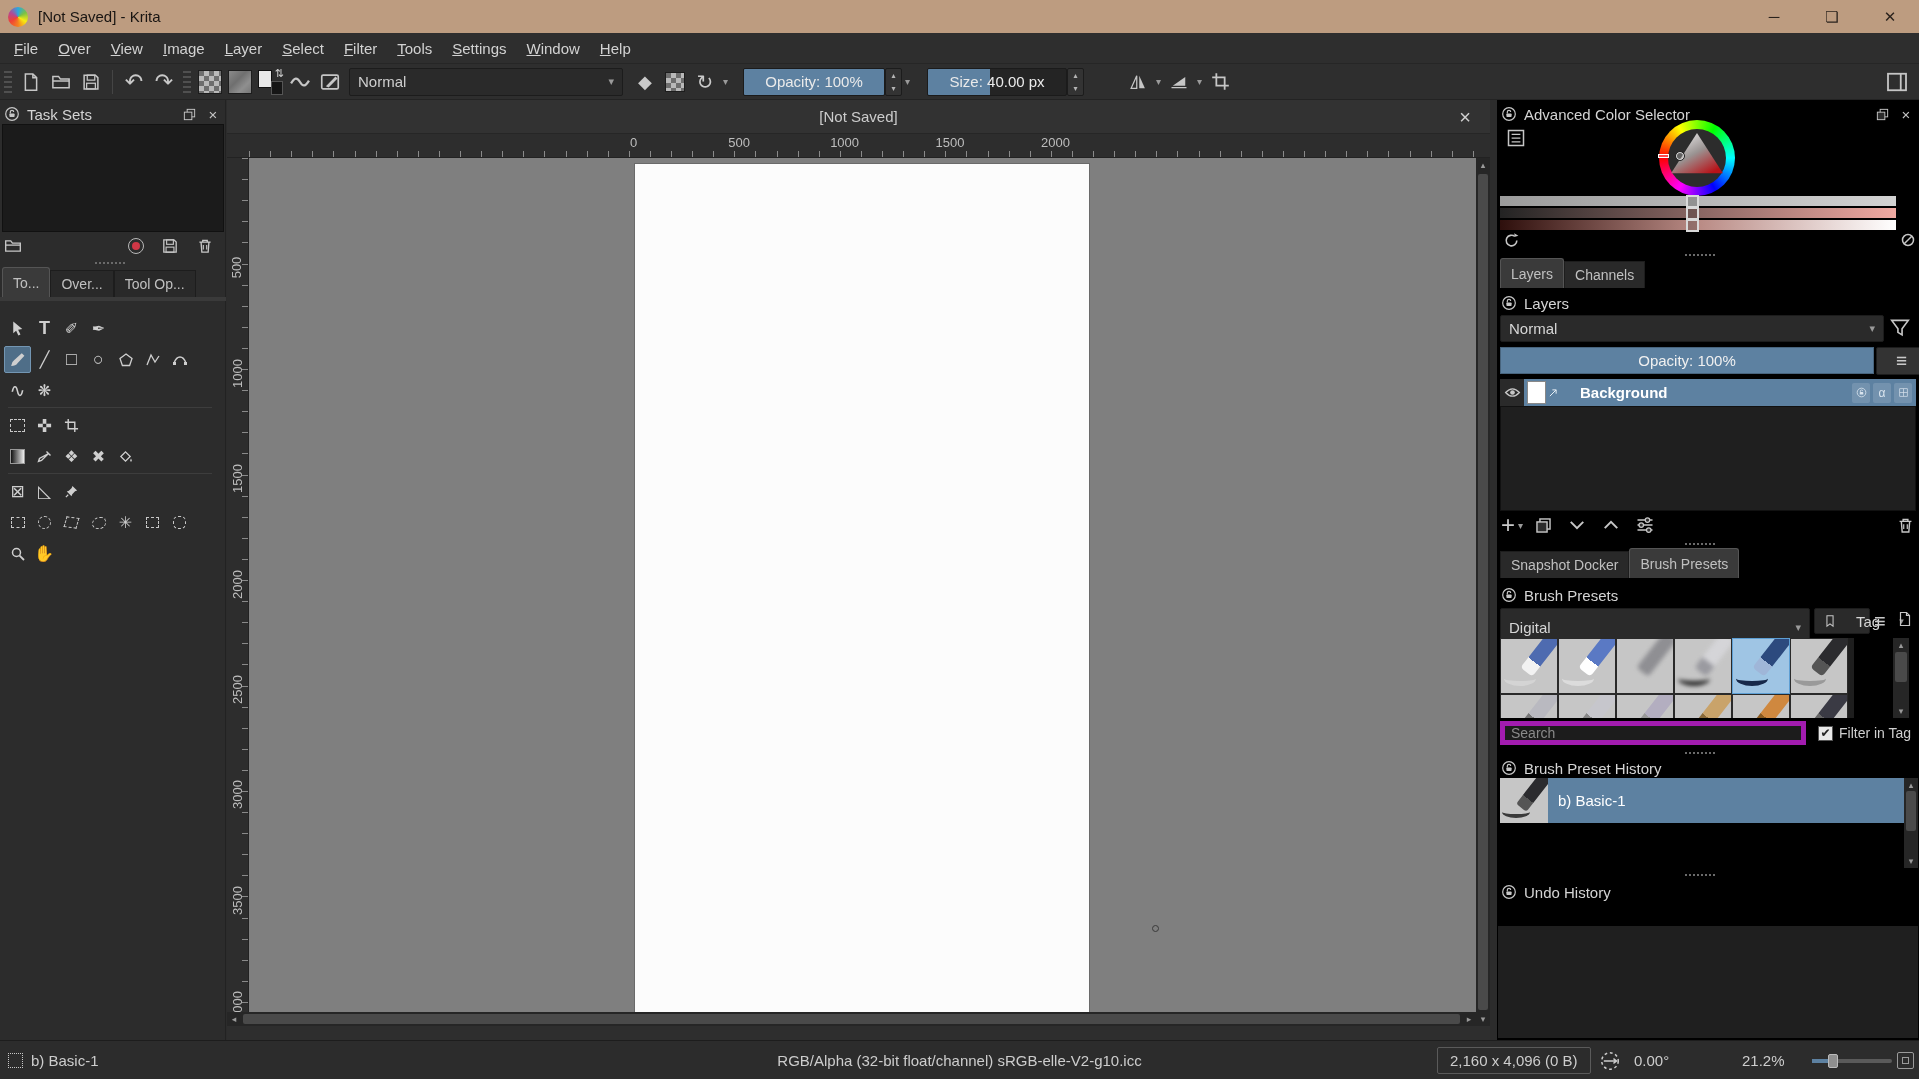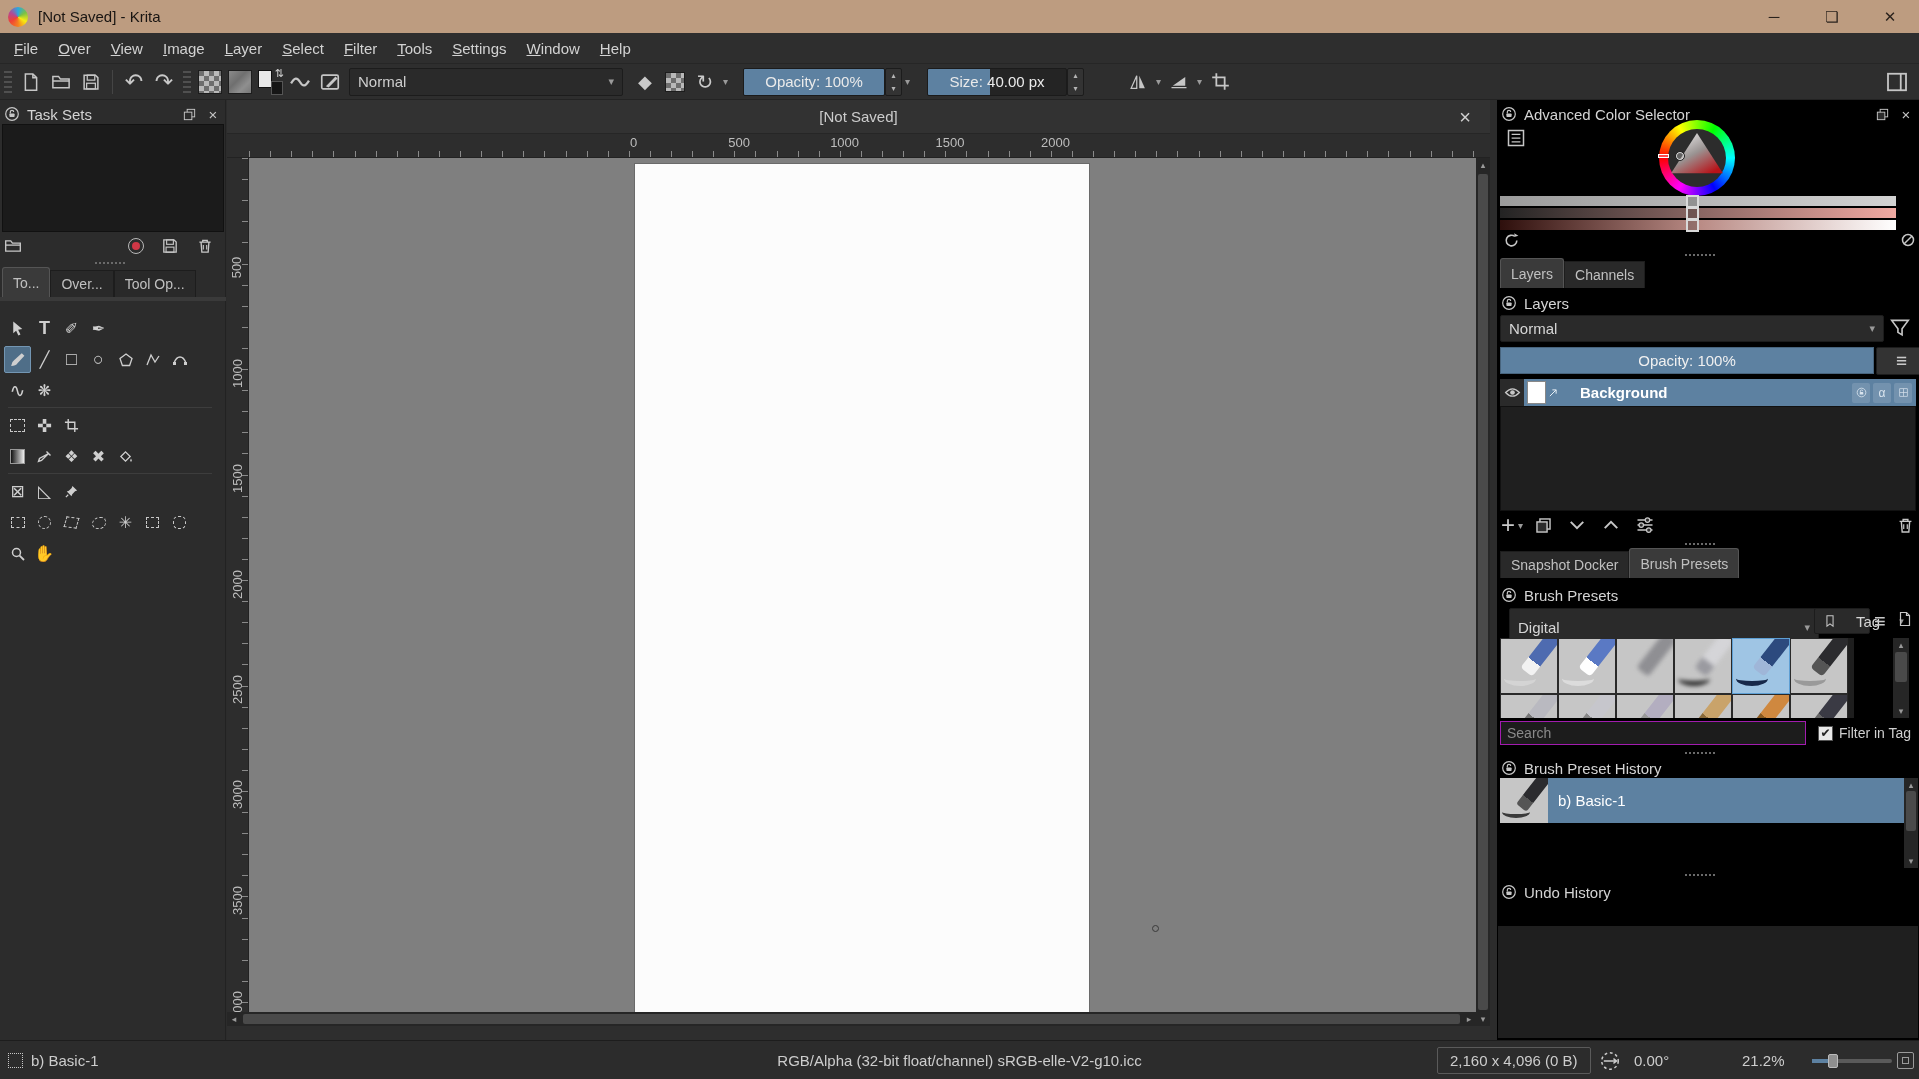--- a/index.html
+++ b/index.html
@@ -113,21 +113,21 @@
   .layerrow .thumb { width:19px; height:23px; background:#fff; border:1px solid #888; margin-left:3px; }
   .layerrow .lname { font-weight:bold; color:#fff; margin-left:20px; }
   .layerrow .rightics { margin-left:auto; display:flex; gap:3px; margin-right:4px; }
   .layerrow .rightics span { width:18px; height:20px; background:rgba(255,255,255,.14); border-radius:2px; display:flex; align-items:center; justify-content:center; font-size:12px; color:#d9e4ee; }
   .tile { position:relative; width:58px; height:56px; background:#c6c6c6; border:1px solid #2a2a2a; overflow:hidden; }
   .tile .tool { position:absolute; right:9px; top:-8px; width:15px; height:46px; border-radius:4px;
     background:linear-gradient(to bottom, var(--tool) 72%, var(--tip) 72%); transform:rotate(38deg); }
   .tile .stroke { position:absolute; left:3px; bottom:7px; width:32px; height:15px; border-bottom:5px solid var(--stroke); border-radius:50%; }
   .tile.soft .tool, .tile.soft .stroke { filter:blur(2px); }
   .tile.sel { background:#9fc5e4; border:1px solid #5d9fd4; }
-  .searchrow input { width:306px; height:24px; background:#1c1c1c; border:1px solid #a21caf; color:#cfcfcf; padding:0 6px; font-family:"Liberation Sans",sans-serif; font-size:14px; }
+  .searchrow input { width:306px; height:24px; background:#1c1c1c; border:5px solid #a21caf; color:#cfcfcf; padding:0 6px; font-family:"Liberation Sans",sans-serif; font-size:14px; }
   .searchrow input::placeholder { color:#8a8a8a; }
   .cbx { width:15px; height:15px; background:#e8e8e8; border:1px solid #555; color:#222; font-size:12px; display:inline-flex; align-items:center; justify-content:center; }
   .histitem { position:absolute; left:0; width:404px; display:flex; align-items:center; background:#1c1c1c; }
   .histitem.selected { background:#5d81a1; color:#fff; }
   .histitem .hthumb { position:relative; width:48px; height:100%; background:#c6c6c6; overflow:hidden; flex:none; }
   .histitem .hthumb .tool { position:absolute; right:8px; top:-6px; width:13px; height:40px; border-radius:3px;
     background:linear-gradient(to bottom, var(--tool) 72%, var(--tip) 72%); transform:rotate(38deg); }
   .histitem .hthumb .stroke { position:absolute; left:2px; bottom:5px; width:28px; height:12px; border-bottom:4px solid var(--stroke); border-radius:50%; }
   .histitem .hlabel { margin-left:10px; }
   .undoitem { display:flex; align-items:center; padding-left:5px; background:#5d81a1; color:#f2f2f2; height:22px; }
@@ -761,21 +761,21 @@
         <div class="tab active">Brush Presets</div>
       </div>
     <div class="rd dockhead" style="top:483px">
       <span class="ic">
           <svg width="16" height="16">
             <use href="#i-lock"></use>
           </svg>
         </span>
       <span>Brush Presets</span>
     </div>
-    <div class="rd ddrow" style="top:508px; left:12px; width:310px; height:38px">
+    <div class="rd ddrow" style="top:508px; left:3px; width:310px; height:38px">
       <span>Digital</span>
       <span style="margin-left:auto; color:#9a9a9a; font-size:11px">▾</span>
     </div>
     <div class="rd ddrow" style="top:508px; left:317px; width:56px; height:26px; gap:19px">
       <span class="ic">
           <svg width="14" height="14">
             <use href="#i-bookmark"></use>
           </svg>
         </span>
       <span>Tag</span>

